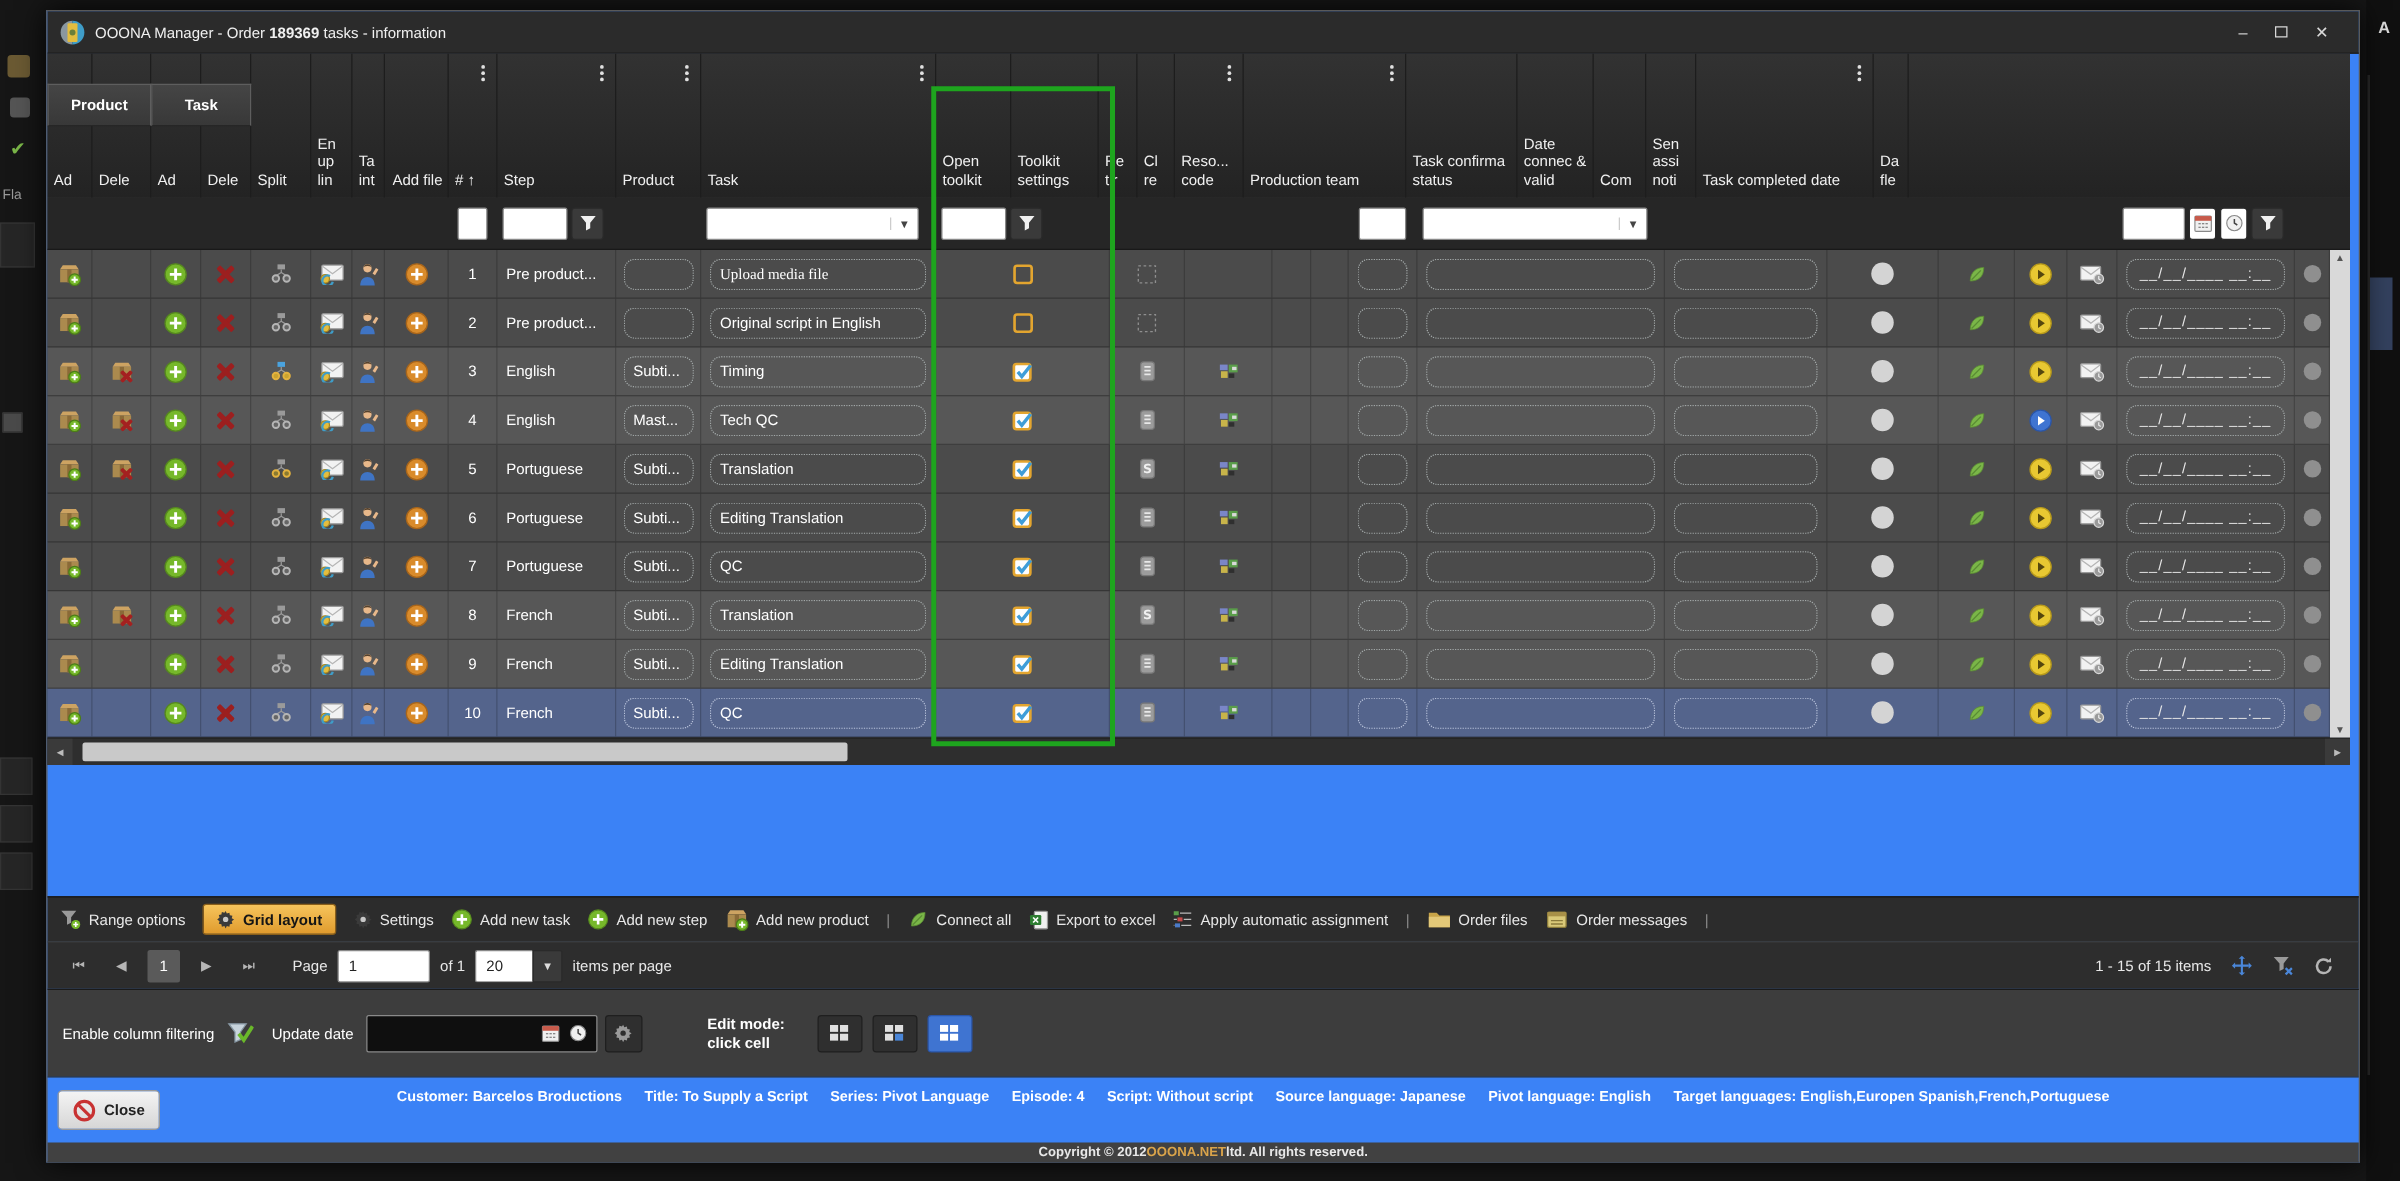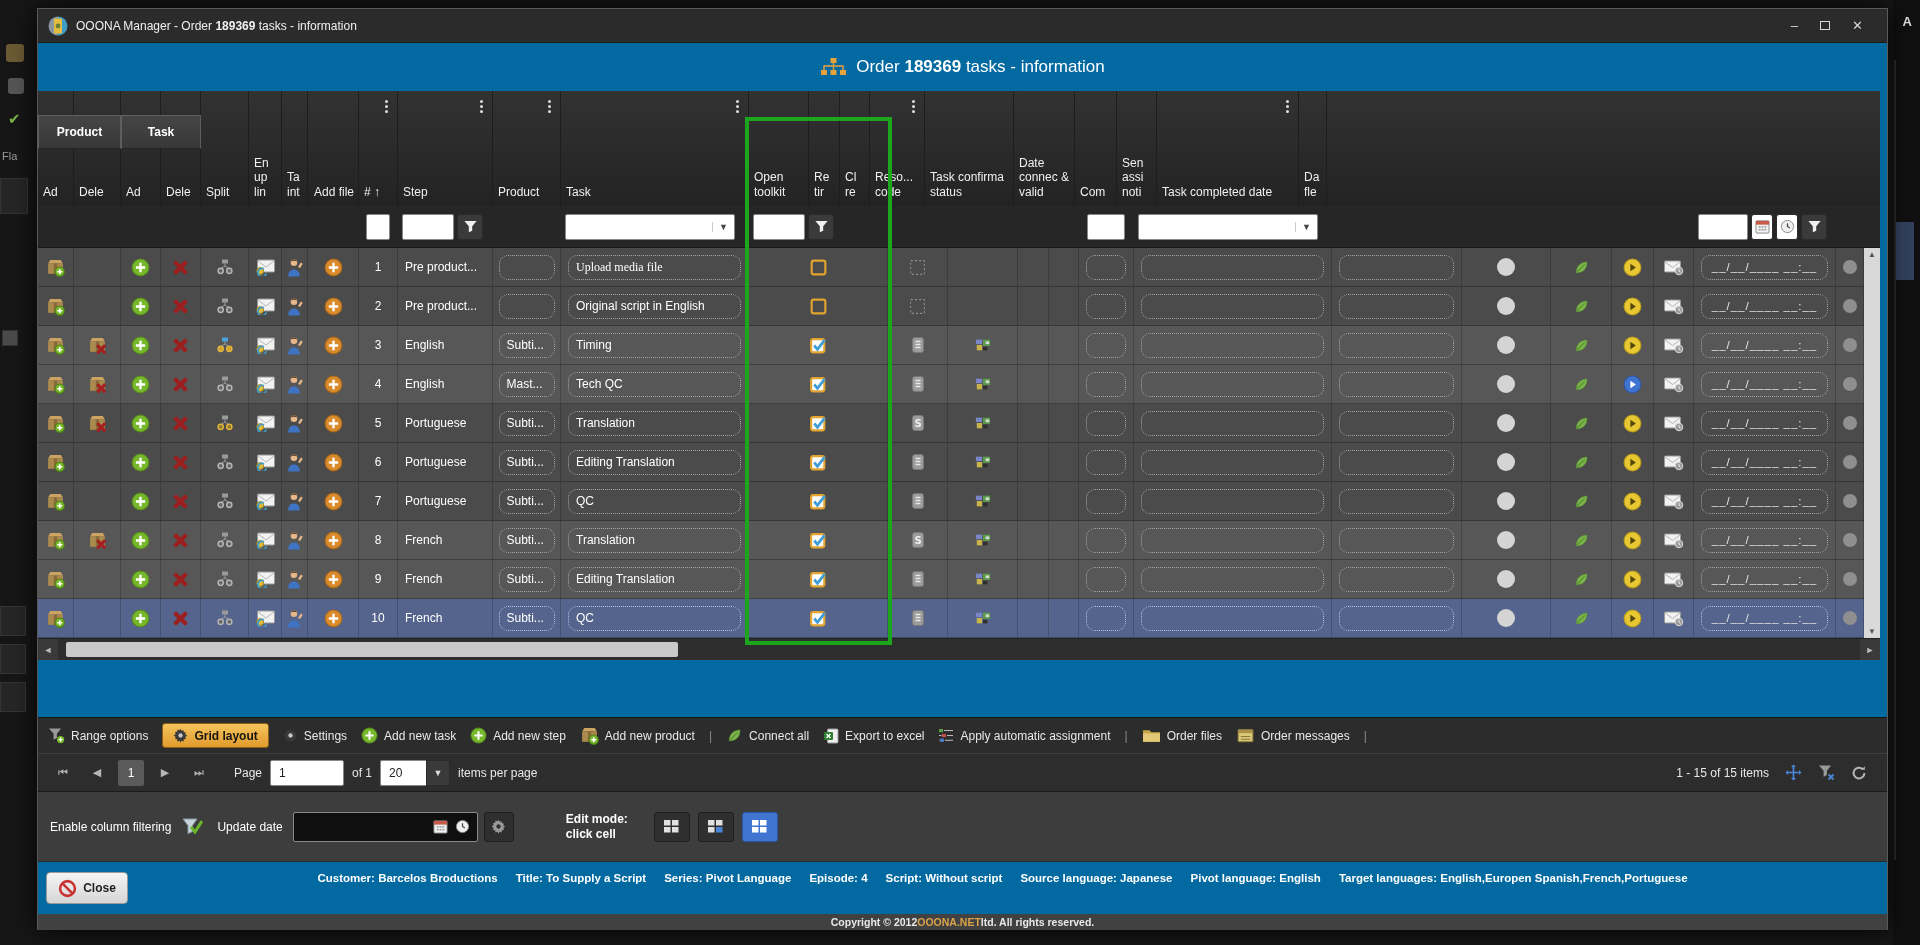--- a/index.html
+++ b/index.html
@@ -9,21 +9,21 @@
 
   
   .frag{position:absolute;color:#9a9a9a;}
   .frag-block{position:absolute;background:#262626;border:1px solid #343434;}
   .rstrip{position:absolute;right:0;top:0;width:27px;height:945px;background:#101010;}
   .rstrip .blue{position:absolute;left:3px;top:222px;width:18px;height:58px;background:#33415e;}
   .rstrip .line{position:absolute;left:1px;top:60px;width:2px;height:800px;background:#2a2a2a;}
   .corner-a{position:absolute;right:8px;top:14px;color:#ddd;font-weight:bold;font-size:13px;}
 
   
-  .window{position:absolute;left:37px;top:8px;width:1851px;height:922px;background:#0369a1;
+  .window{position:absolute;left:37px;top:8px;width:1851px;height:922px;background:#3b82f6;
     border:1px solid #5a5a5a;box-shadow:0 0 22px rgba(0,0,0,.85);}
   .titlebar{height:34px;background:#2b2b2b;display:flex;align-items:center;padding:0 10px;border-bottom:1px solid #1c1c1c;}
   .titlebar .ttl{margin-left:8px;color:#f0f0f0;font-size:12px;}
   .titlebar .ttl b{font-weight:bold;}
   .winbtns{margin-left:auto;display:flex;gap:22px;padding-right:14px;align-items:center;}
   .winbtn{color:#d8d8d8;font-size:13px;cursor:default;line-height:1;}
   .winbtn.sq{width:10px;height:9px;border:1px solid #d8d8d8;display:inline-block;}
 
   .order-header{height:48px;display:flex;align-items:center;justify-content:center;gap:9px;}
   .order-header .t{font-size:17px;color:#fff;}
@@ -157,34 +157,20 @@
           </svg>
         </span>
       <span class="ttl"><span>OOONA Manager - Order </span><b>189369</b><span> tasks - information</span></span>
       <span class="winbtns">
         <span class="winbtn">–</span>
         <span class="winbtn sq"></span>
         <span class="winbtn">✕</span>
       </span>
     </div>
 
-    <div class="order-header">
-      <span class="ic" id="sitemap-ic">
-          <svg width="27" height="19" viewBox="0 0 27 19">
-            <path d="M13.5 5v3M4 12V8h19v4M13.5 8v4" stroke="#e8a33d" fill="none" stroke-width="1.4"></path>
-            <g fill="#e8a33d">
-              <rect x="10.5" y="0" width="6" height="5"></rect>
-              <rect x="1" y="12" width="6" height="5"></rect>
-              <rect x="10.5" y="12" width="6" height="5"></rect>
-              <rect x="20" y="12" width="6" height="5"></rect>
-            </g>
-          </svg>
-        </span>
-      <span class="t"><span>Order </span><b>189369</b><span> tasks - information</span></span>
-    </div>
 
     <div class="grid">
       <div class="ghead" id="ghead">
           <div class="hcol" style="width: 36px;">
             <div class="lbl">Ad</div>
           </div>
           <div class="hcol" style="width: 47px;">
             <div class="lbl">Dele</div>
           </div>
           <div class="hcol" style="width: 40px;">
@@ -233,28 +219,39 @@
             <div class="lbl">Task</div>
             <span class="dots">
               <i></i>
               <i></i>
               <i></i>
             </span>
           </div>
           <div class="hcol" style="width: 60px;">
             <div class="lbl">Open toolkit</div>
           </div>
+          <div class="hcol" style="width: 70px;">
+            <div class="lbl">Toolkit settings</div>
+          </div>
           <div class="hcol" style="width: 31px;">
             <div class="lbl">Re tir</div>
           </div>
           <div class="hcol" style="width: 30px;">
             <div class="lbl">Cl re</div>
           </div>
           <div class="hcol" style="width: 55px;">
             <div class="lbl">Reso... code</div>
+            <span class="dots">
+              <i></i>
+              <i></i>
+              <i></i>
+            </span>
+          </div>
+          <div class="hcol" style="width: 130px;">
+            <div class="lbl">Production team</div>
             <span class="dots">
               <i></i>
               <i></i>
               <i></i>
             </span>
           </div>
           <div class="hcol" style="width: 89px;">
             <div class="lbl">Task confirma status</div>
           </div>
           <div class="hcol" style="width: 61px;">

